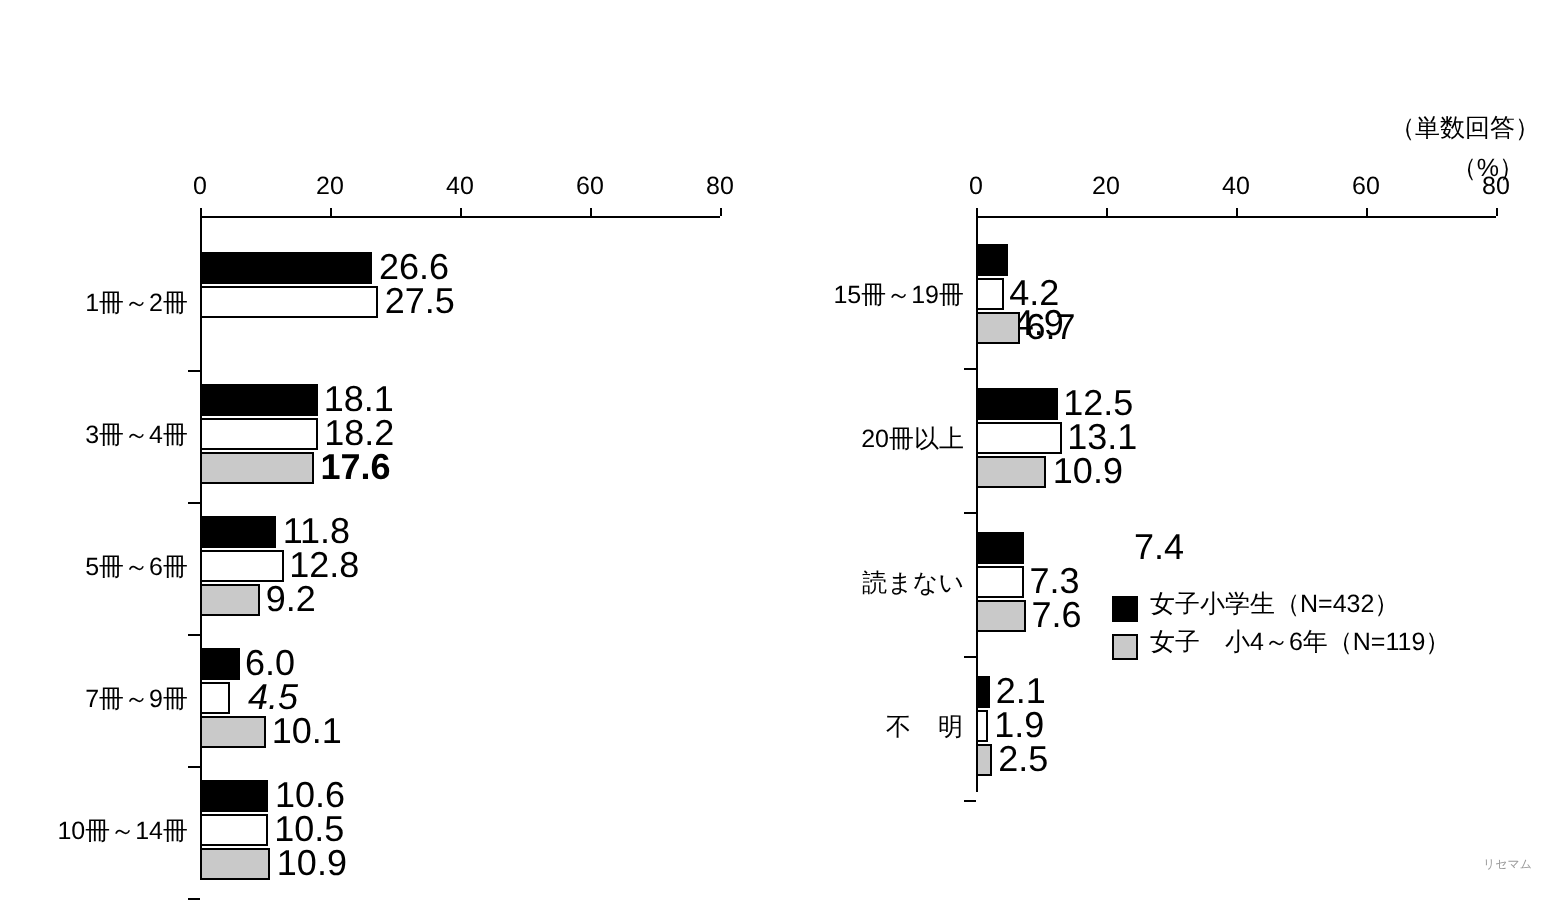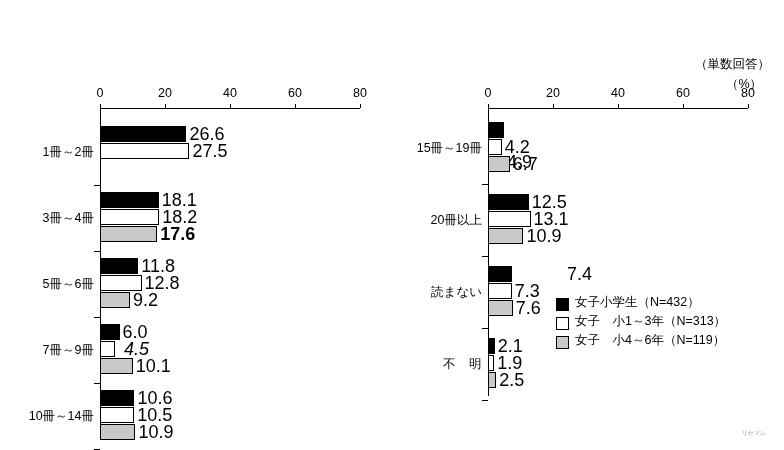--- a/index.html
+++ b/index.html
@@ -349,24 +349,20 @@
         <div class="group-sep" style="top: 292px; width: 6px; left: -6px;"></div>
       </div>
   </div>
 
   <div class="legend">
     <div class="legend-item">
       <span class="legend-swatch s1"></span>
       <span>女子小学生（N=432）</span>
     </div>
     <div class="legend-item">
-      <span class="legend-swatch s2"></span>
-      <span>女子　小1～3年（N=313）</span>
-    </div>
-    <div class="legend-item">
       <span class="legend-swatch s3"></span>
       <span>女子　小4～6年（N=119）</span>
     </div>
   </div>
 
   <div class="watermark">
     <span class="sub">リセマム</span>
   </div>
 
 </div>

